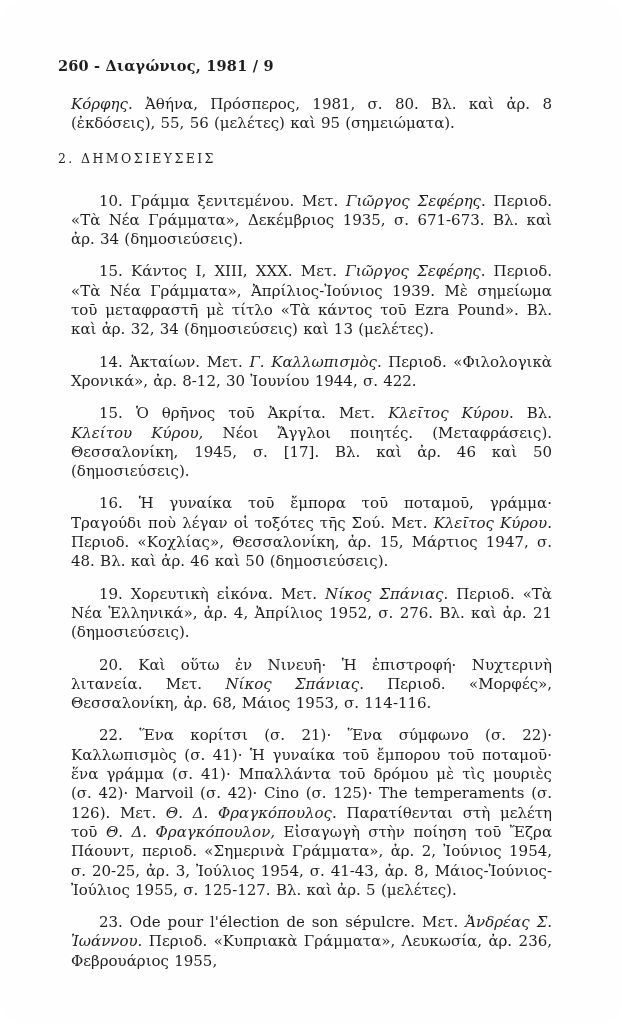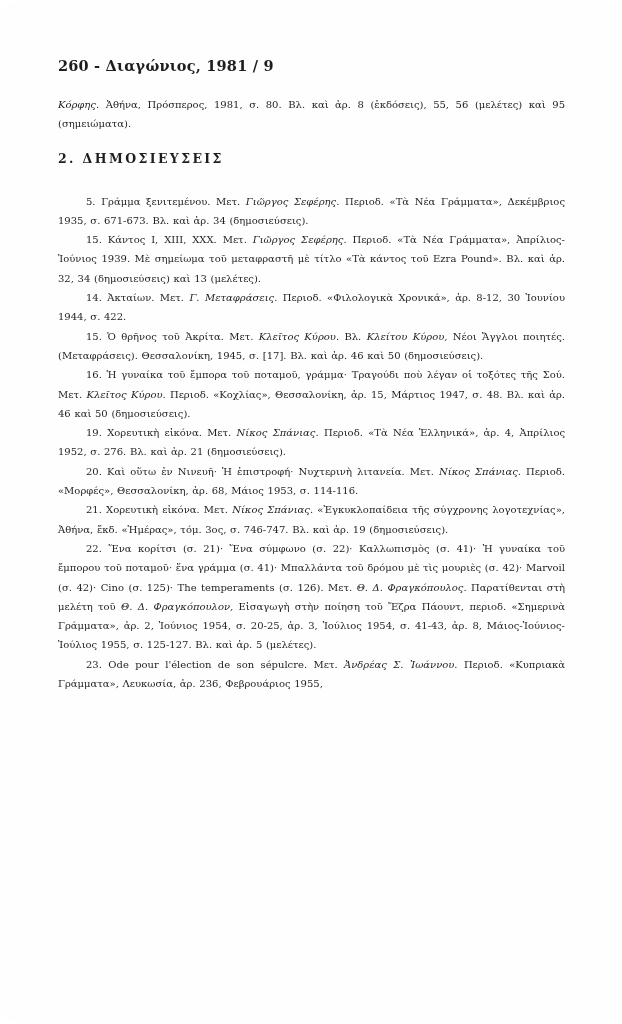--- a/index.html
+++ b/index.html
@@ -24,54 +24,53 @@
     border-radius: 23px;
   }
   .running-header {
     margin: 0 0 20px 0;
     font-size: 14.5px;
     font-weight: bold;
     line-height: 18px;
     letter-spacing: 0.2px;
   }
   p.body-text {
-    margin: 0;
-    font-size: 10px;
+    margin: 13px;
+    font-size: 15px;
     line-height: 19.3px;
     text-align: justify;
     word-spacing: 0.5px;
   }
   p.continuation { text-indent: 0; }
   .section-heading {
     margin: 15px 0 24px 0;
     font-size: 12.5px;
-    font-weight: bold;
+    font-weight: normal;
     line-height: 19px;
     letter-spacing: 2.4px;
   }
   .entries p.entry { text-indent: 28px; }
   .seg-normal { font-style: normal; }
   .seg-italic { font-style: italic; }
   .seg-bolditalic { font-style: italic; font-weight: normal; }
 </style>
 </head>
 <body>
 
 <main class="page">
   <p class="running-header">260 - Διαγώνιος, 1981 / 9</p>
 
   <p class="body-text continuation"><span class="seg-italic">Κόρφης.</span><span class="seg-normal"> Ἀθήνα, Πρόσπερος, 1981, σ. 80. Βλ. καὶ ἀρ. 8 (ἐκδόσεις), 55, 56 (μελέτες) καὶ 95 (σημειώματα).</span></p>
 
   <h2 class="section-heading">2. ΔΗΜΟΣΙΕΥΣΕΙΣ</h2>
 
   <div class="entries">
-      <p class="body-text entry"><span class="seg-normal">5. Γράμμα ξενιτεμένου. Μετ. </span><span class="seg-italic">Γιῶργος Σεφέρης</span><span class="seg-normal">. Περιοδ. «Τὰ Νέα Γράμματα», Δεκέμβριος 1935, σ. 671-673. Βλ. καὶ ἀρ. 34 (δημοσιεύσεις).</span></p>
+      <p class="body-text entry"><span class="seg-normal">10. Γράμμα ξενιτεμένου. Μετ. </span><span class="seg-italic">Γιῶργος Σεφέρης</span><span class="seg-normal">. Περιοδ. «Τὰ Νέα Γράμματα», Δεκέμβριος 1935, σ. 671-673. Βλ. καὶ ἀρ. 34 (δημοσιεύσεις).</span></p>
       <p class="body-text entry"><span class="seg-normal">15. Κάντος I, XIII, XXX. Μετ. </span><span class="seg-italic">Γιῶργος Σεφέρης</span><span class="seg-normal">. Περιοδ. «Τὰ Νέα Γράμματα», Ἀπρίλιος-Ἰούνιος 1939. Μὲ σημείωμα τοῦ μεταφραστῆ μὲ τίτλο «Τὰ κάντος τοῦ Ezra Pound». Βλ. καὶ ἀρ. 32, 34 (δημοσιεύσεις) καὶ 13 (μελέτες).</span></p>
-      <p class="body-text entry"><span class="seg-normal">14. Ἀκταίων. Μετ. </span><span class="seg-italic">Γ. Μεταφράσεις</span><span class="seg-normal">. Περιοδ. «Φιλολογικὰ Χρονικά», ἀρ. 8-12, 30 Ἰουνίου 1944, σ. 422.</span></p>
+      <p class="body-text entry"><span class="seg-normal">14. Ἀκταίων. Μετ. </span><span class="seg-italic">Γ. Καλλωπισμὸς</span><span class="seg-normal">. Περιοδ. «Φιλολογικὰ Χρονικά», ἀρ. 8-12, 30 Ἰουνίου 1944, σ. 422.</span></p>
       <p class="body-text entry"><span class="seg-normal">15. Ὁ θρῆνος τοῦ Ἀκρίτα. Μετ. </span><span class="seg-italic">Κλεῖτος Κύρου</span><span class="seg-normal">. Βλ. </span><span class="seg-italic">Κλείτου Κύρου,</span><span class="seg-normal"> Νέοι Ἄγγλοι ποιητές. (Μεταφράσεις). Θεσσαλονίκη, 1945, σ. [17]. Βλ. καὶ ἀρ. 46 καὶ 50 (δημοσιεύσεις).</span></p>
       <p class="body-text entry"><span class="seg-normal">16. Ἡ γυναίκα τοῦ ἔμπορα τοῦ ποταμοῦ, γράμμα· Τραγούδι ποὺ λέγαν οἱ τοξότες τῆς Σού. Μετ. </span><span class="seg-italic">Κλεῖτος Κύρου</span><span class="seg-normal">. Περιοδ. «Κοχλίας», Θεσσαλονίκη, ἀρ. 15, Μάρτιος 1947, σ. 48. Βλ. καὶ ἀρ. 46 καὶ 50 (δημοσιεύσεις).</span></p>
       <p class="body-text entry"><span class="seg-normal">19. Χορευτικὴ εἰκόνα. Μετ. </span><span class="seg-italic">Νίκος Σπάνιας</span><span class="seg-normal">. Περιοδ. «Τὰ Νέα Ἑλληνικά», ἀρ. 4, Ἀπρίλιος 1952, σ. 276. Βλ. καὶ ἀρ. 21 (δημοσιεύσεις).</span></p>
       <p class="body-text entry"><span class="seg-normal">20. Καὶ οὕτω ἐν Νινευῆ· Ἡ ἐπιστροφή· Νυχτερινὴ λιτανεία. Μετ. </span><span class="seg-italic">Νίκος Σπάνιας</span><span class="seg-normal">. Περιοδ. «Μορφές», Θεσσαλονίκη, ἀρ. 68, Μάιος 1953, σ. 114-116.</span></p>
-      <p class="body-text entry"><span class="seg-normal">21. Χορευτικὴ εἰκόνα. Μετ. </span><span class="seg-italic">Νίκος Σπάνιας</span><span class="seg-normal">. «Ἐγκυκλοπαίδεια τῆς σύγχρονης λογοτεχνίας», Ἀθήνα, ἔκδ. «Ἡμέρας», τόμ. 3ος, σ. 746-747. Βλ. καὶ ἀρ. 19 (δημοσιεύσεις).</span></p>
       <p class="body-text entry"><span class="seg-normal">22. Ἕνα κορίτσι (σ. 21)· Ἕνα σύμφωνο (σ. 22)· Καλλωπισμὸς (σ. 41)· Ἡ γυναίκα τοῦ ἔμπορου τοῦ ποταμοῦ· ἕνα γράμμα (σ. 41)· Μπαλλάντα τοῦ δρόμου μὲ τὶς μουριὲς (σ. 42)· Marvoil (σ. 42)· Cino (σ. 125)· The temperaments (σ. 126). Μετ. </span><span class="seg-bolditalic">Θ. Δ. Φραγκόπουλος</span><span class="seg-normal">. Παρατίθενται στὴ μελέτη τοῦ </span><span class="seg-bolditalic">Θ. Δ. Φραγκόπουλον,</span><span class="seg-normal"> Εἰσαγωγὴ στὴν ποίηση τοῦ Ἔζρα Πάουντ, περιοδ. «Σημερινὰ Γράμματα», ἀρ. 2, Ἰούνιος 1954, σ. 20-25, ἀρ. 3, Ἰούλιος 1954, σ. 41-43, ἀρ. 8, Μάιος-Ἰούνιος-Ἰούλιος 1955, σ. 125-127. Βλ. καὶ ἀρ. 5 (μελέτες).</span></p>
       <p class="body-text entry"><span class="seg-normal">23. Ode pour l'élection de son sépulcre. Μετ. </span><span class="seg-italic">Ἀνδρέας Σ. Ἰωάννου.</span><span class="seg-normal"> Περιοδ. «Κυπριακὰ Γράμματα», Λευκωσία, ἀρ. 236, Φεβρουάριος 1955,</span></p>
     </div>
 </main>
 
 </body></html>

